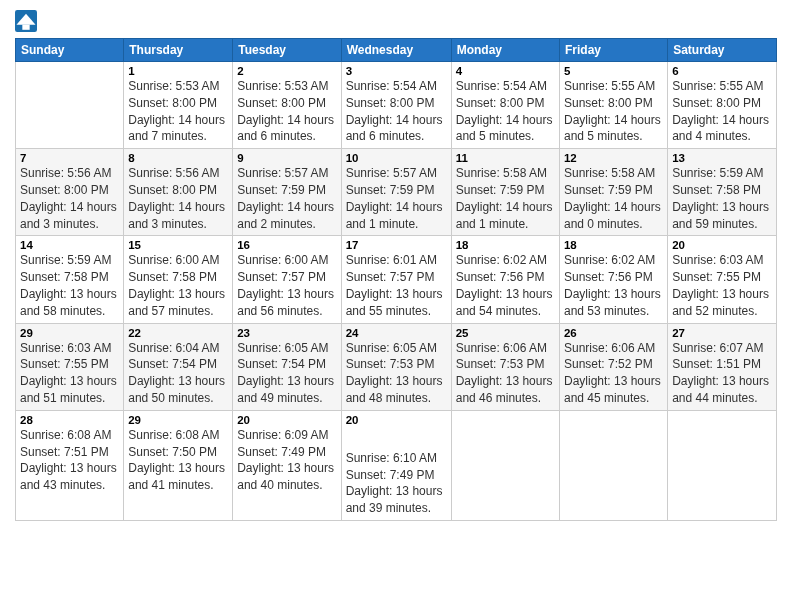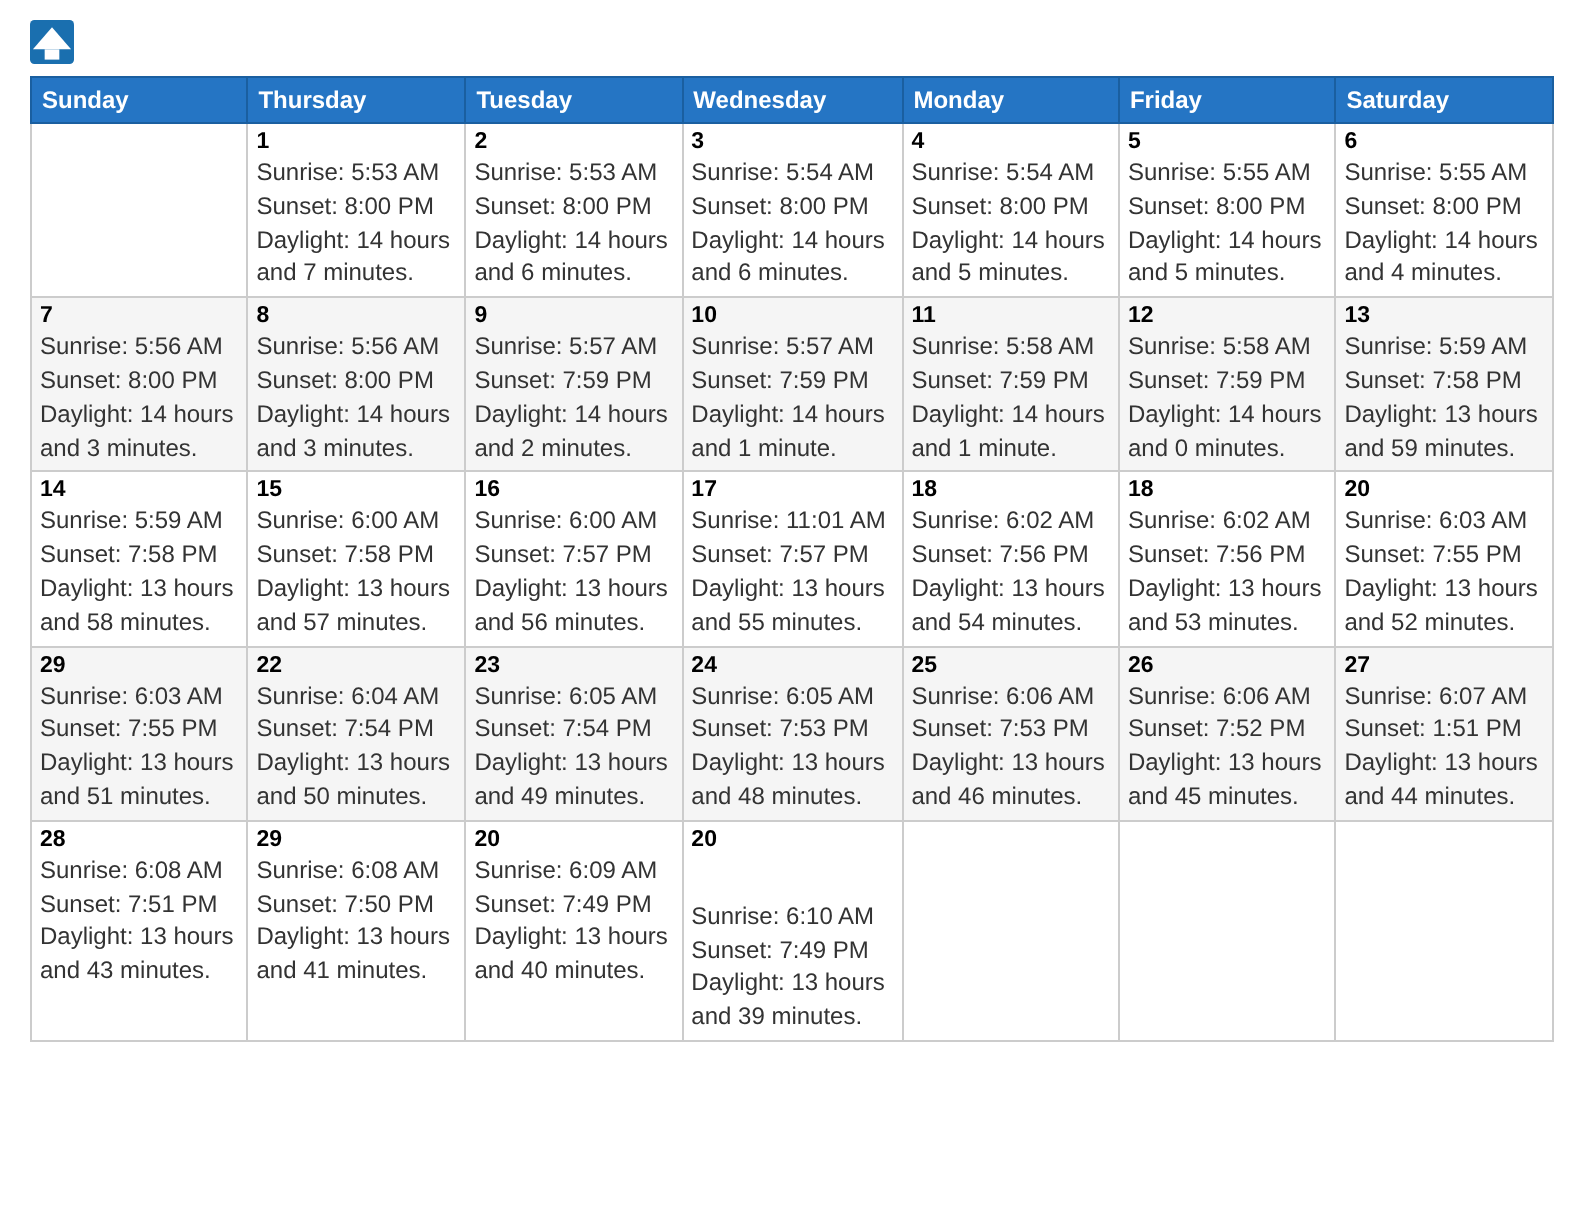--- a/index.html
+++ b/index.html
@@ -240,21 +240,21 @@
           </td>
           <td>
             <span class="day-num">16</span>
             <div class="day-info" style="white-space: pre-line;">Sunrise: 6:00 AM
 Sunset: 7:57 PM
 Daylight: 13 hours
 and 56 minutes.</div>
           </td>
           <td>
             <span class="day-num">17</span>
-            <div class="day-info" style="white-space: pre-line;">Sunrise: 11:01 AM
+            <div class="day-info" style="white-space: pre-line;">Sunrise: 6:01 AM
 Sunset: 7:57 PM
 Daylight: 13 hours
 and 55 minutes.</div>
           </td>
           <td>
             <span class="day-num">18</span>
             <div class="day-info" style="white-space: pre-line;">Sunrise: 6:02 AM
 Sunset: 7:56 PM
 Daylight: 13 hours
 and 54 minutes.</div>

